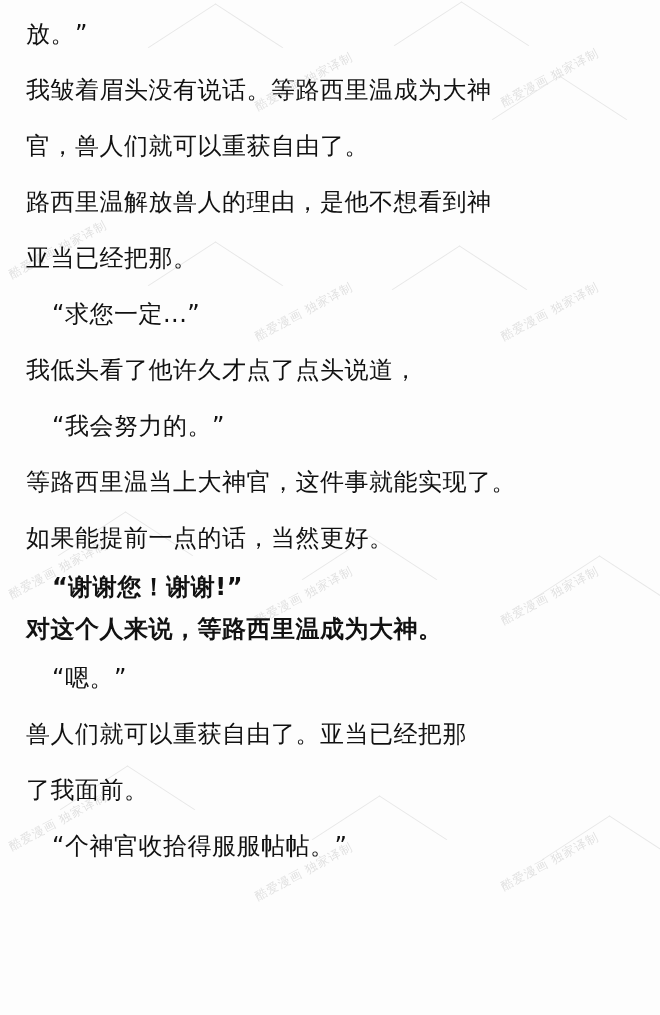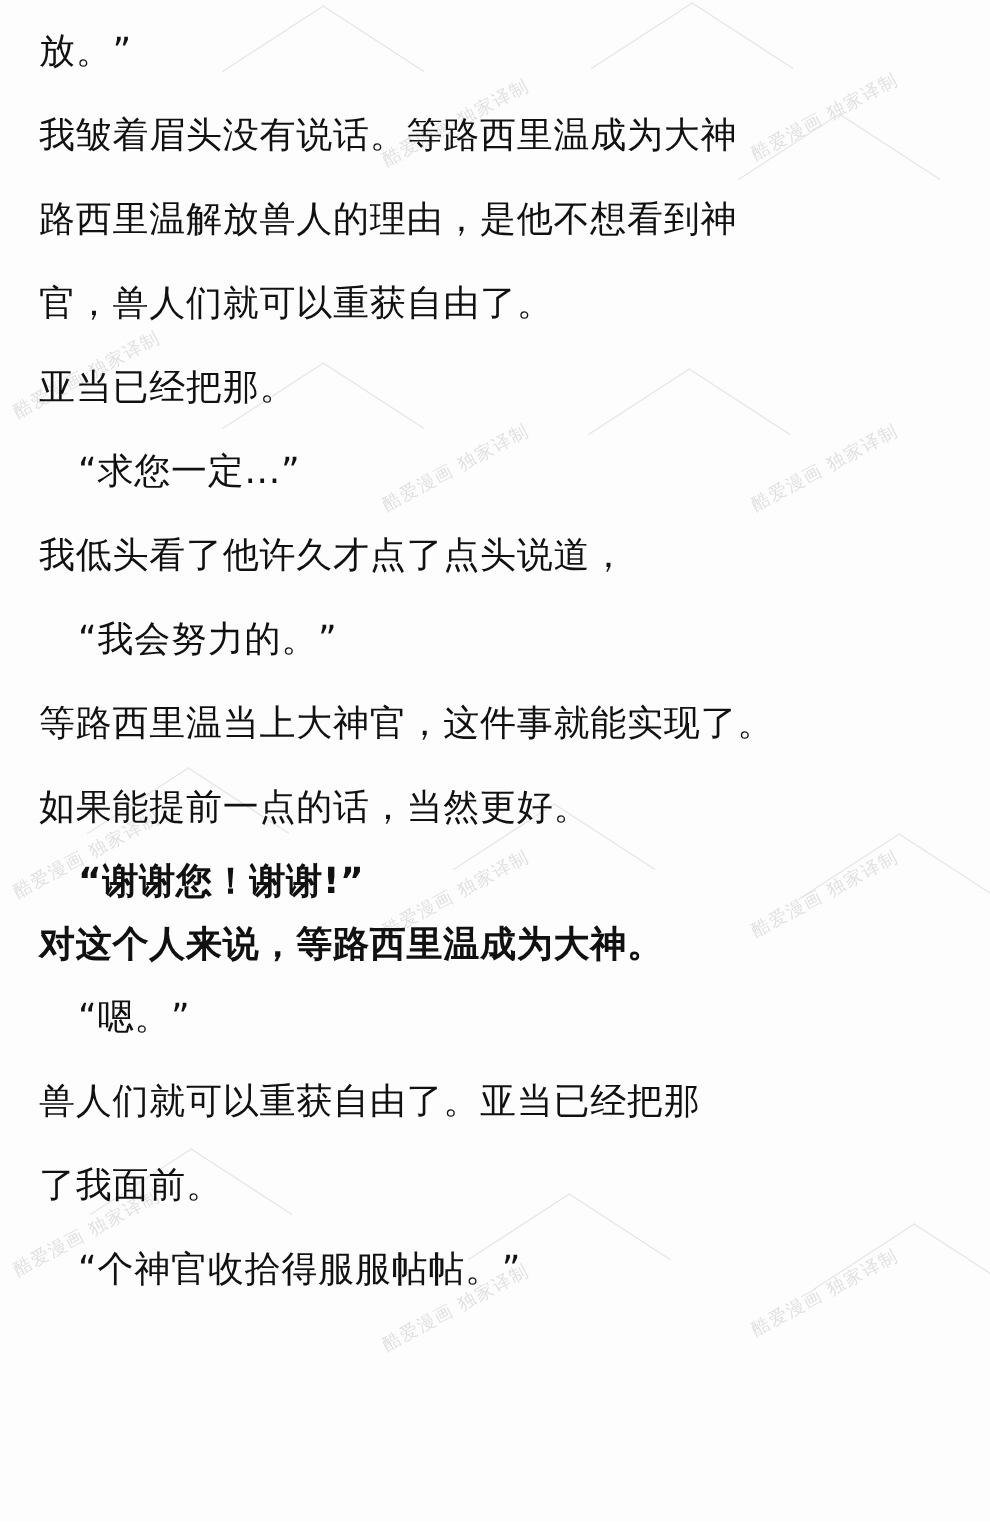--- a/index.html
+++ b/index.html
@@ -98,22 +98,22 @@
       <div class="wm-tri" style="left: 330px; top: 540px;"></div>
       <div class="wm-tri" style="left: 560px; top: 560px;"></div>
       <div class="wm-tri" style="left: 88px; top: 770px;"></div>
       <div class="wm-tri" style="left: 340px; top: 800px;"></div>
       <div class="wm-tri" style="left: 570px; top: 820px;"></div>
     </div>
 
   <div class="text-body">
       <div class="line">放。”</div>
       <div class="line">我皱着眉头没有说话。等路西里温成为大神</div>
+      <div class="line">官，兽人们就可以重获自由了。</div>
       <div class="line">路西里温解放兽人的理由，是他不想看到神</div>
-      <div class="line">官，兽人们就可以重获自由了。</div>
       <div class="line">亚当已经把那。</div>
       <div class="line indent">“求您一定...”</div>
       <div class="line">我低头看了他许久才点了点头说道，</div>
       <div class="line indent">“我会努力的。”</div>
       <div class="line">等路西里温当上大神官，这件事就能实现了。</div>
       <div class="line">如果能提前一点的话，当然更好。</div>
       <div class="line indent tight">“谢谢您！谢谢!”</div>
       <div class="line tight">对这个人来说，等路西里温成为大神。</div>
       <div class="line indent">“嗯。”</div>
       <div class="line">兽人们就可以重获自由了。亚当已经把那</div>

